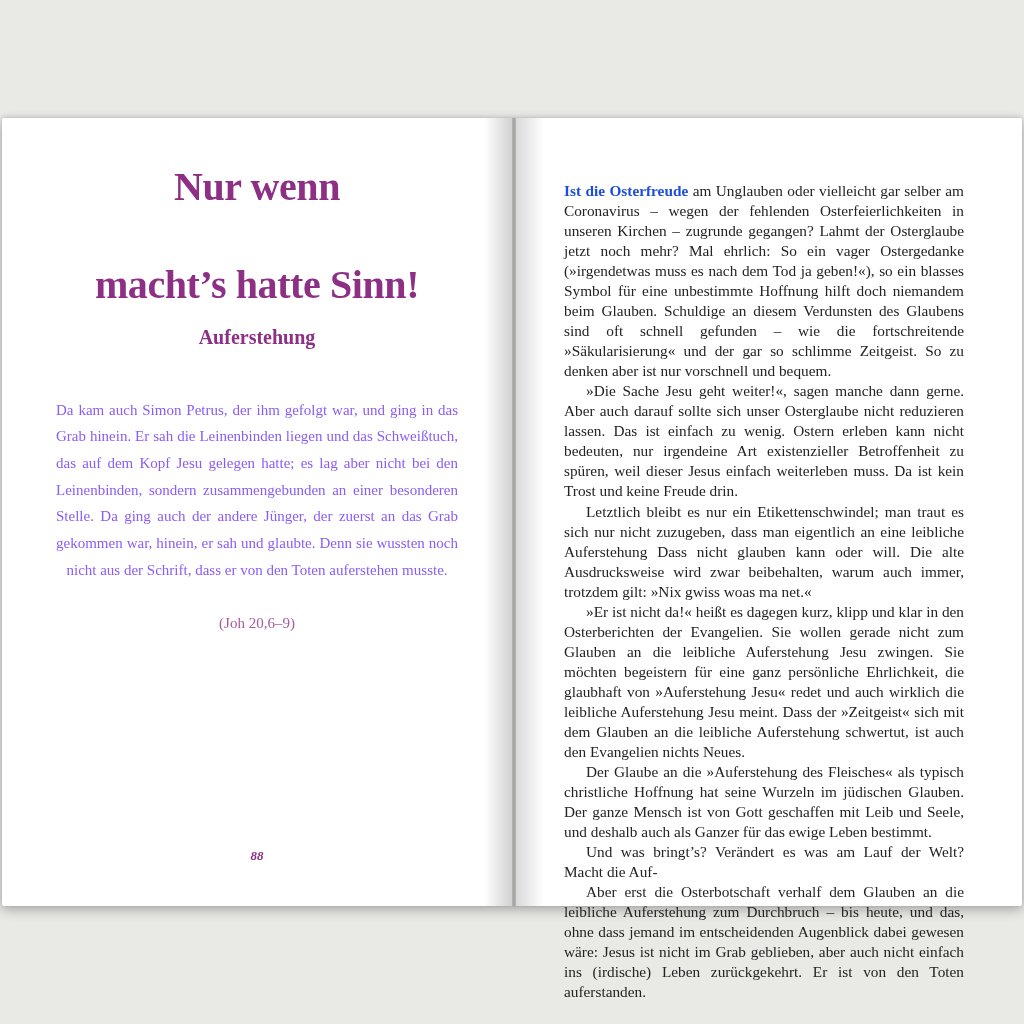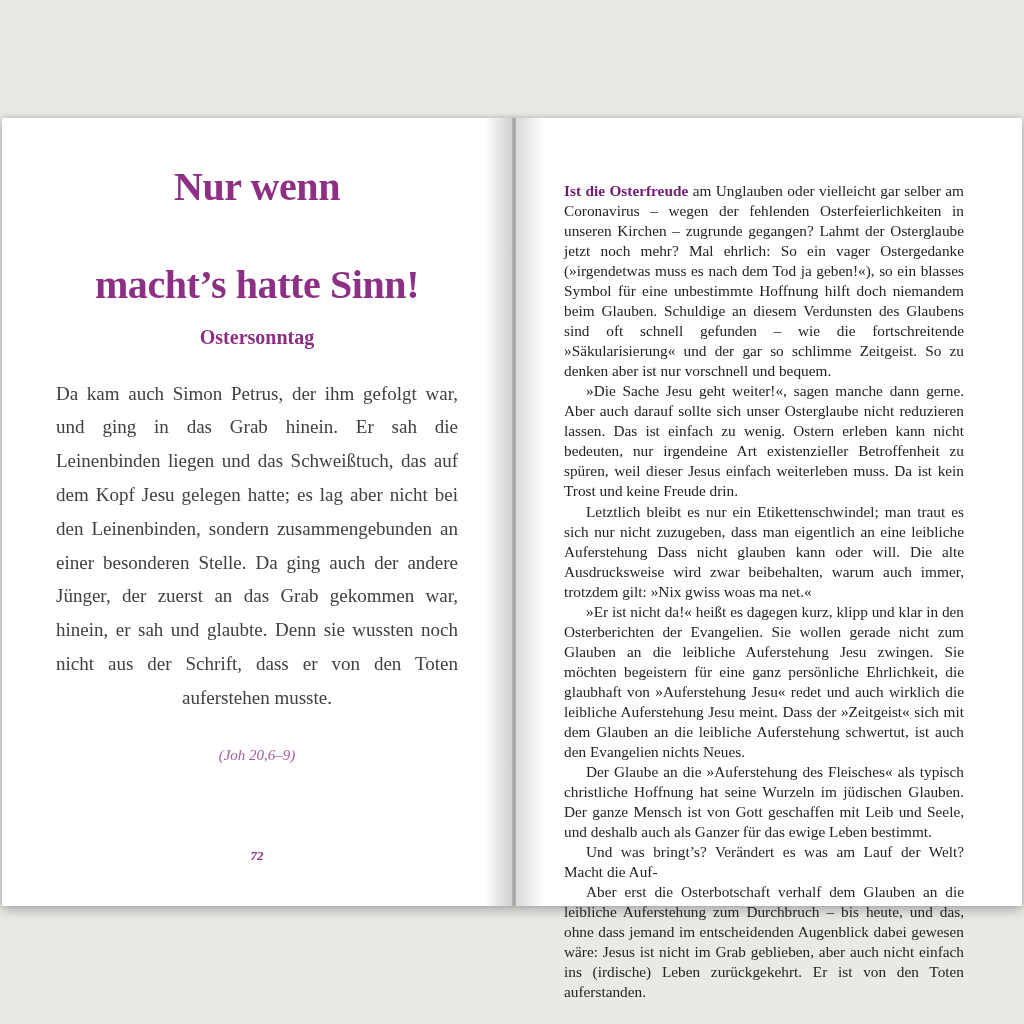--- a/index.html
+++ b/index.html
@@ -50,49 +50,48 @@
     letter-spacing:-0.4px;
     color:#8c2f85;
   }
   .chapter-subtitle{
     margin-top:16px;
     font-size:20px;
     font-weight:700;
     color:#8c2f85;
   }
   .gospel-quote{
-    margin-top:28px;
-    font-size:19px;
+    margin-top:48px;
+    font-size:15px;
     line-height:1.78;
-    color:#404040;
+    color:#8b5cf6;
     text-align:justify;
     text-align-last:center;
     hyphens:auto;
     -webkit-hyphens:auto;
   }
   .gospel-citation{
     margin-top:32px;
-    font-style:italic;
     font-size:15px;
     color:#a45c9e;
   }
 
   
   .right-col{
     margin:63px 58px 0 48px;
     text-align:justify;
     font-size:15.3px;
     line-height:1.31;
     color:#232323;
     hyphens:auto;
     -webkit-hyphens:auto;
   }
   .right-col p{margin:0;}
   .right-col p.indent{text-indent:22px;}
-  .lead{color:#701a75;font-weight:700;}
+  .lead{color:#1d4ed8;font-weight:700;}
 
   
   .pagenum{
     position:absolute;
     bottom:42px;
     font-size:13px;
     font-weight:700;
     font-style:italic;
     color:#8c2f85;
     text-align:center;
@@ -101,25 +100,25 @@
   .pagenum-right{left:48px;width:402px;}
 </style>
 </head>
 <body>
 
 <div class="spread">
 
   <div class="page page-left">
     <div class="left-col">
       <h1 class="chapter-title"><span>Nur wenn</span><br><br><span>macht’s hatte Sinn!</span></h1>
-      <div class="chapter-subtitle">Ostersonntag</div>
+      <div class="chapter-subtitle">Auferstehung</div>
       <div class="gospel-quote">Da kam auch Simon Petrus, der ihm gefolgt war, und ging in das Grab hinein. Er sah die Leinenbinden liegen und das Schweißtuch, das auf dem Kopf Jesu gelegen hatte; es lag aber nicht bei den Leinenbinden, sondern zusammengebunden an einer besonderen Stelle. Da ging auch der andere Jünger, der zuerst an das Grab gekommen war, hinein, er sah und glaubte. Denn sie wussten noch nicht aus der Schrift, dass er von den Toten auferstehen musste.</div>
       <div class="gospel-citation">(Joh 20,6–9)</div>
     </div>
-    <div class="pagenum pagenum-left">72</div>
+    <div class="pagenum pagenum-left">88</div>
   </div>
 
   <div class="gutter-line"></div>
 
   <div class="page page-right">
     <div class="right-col">
         <p class=""><span class="lead">Ist die Osterfreude</span> am Unglauben oder vielleicht gar selber am Coronavirus – wegen der fehlenden Osterfeierlichkeiten in unseren Kirchen – zugrunde gegangen? Lahmt der Osterglaube jetzt noch mehr? Mal ehrlich: So ein vager Ostergedanke (»irgendetwas muss es nach dem Tod ja geben!«), so ein blasses Symbol für eine unbestimmte Hoffnung hilft doch niemandem beim Glauben. Schuldige an diesem Verdunsten des Glaubens sind oft schnell gefunden – wie die fortschreitende »Säkularisierung« und der gar so schlimme Zeitgeist. So zu denken aber ist nur vorschnell und bequem.</p>
         <p class="indent">»Die Sache Jesu geht weiter!«, sagen manche dann gerne. Aber auch darauf sollte sich unser Osterglaube nicht reduzieren lassen. Das ist einfach zu wenig. Ostern erleben kann nicht bedeuten, nur irgendeine Art existenzieller Betroffenheit zu spüren, weil dieser Jesus einfach weiterleben muss. Da ist kein Trost und keine Freude drin.</p>
         <p class="indent">Letztlich bleibt es nur ein Etikettenschwindel; man traut es sich nur nicht zuzugeben, dass man eigentlich an eine leibliche Auferstehung Dass nicht glauben kann oder will. Die alte Ausdrucksweise wird zwar beibehalten, warum auch immer, trotzdem gilt: »Nix gwiss woas ma net.«</p>
         <p class="indent">»Er ist nicht da!« heißt es dagegen kurz, klipp und klar in den Osterberichten der Evangelien. Sie wollen gerade nicht zum Glauben an die leibliche Auferstehung Jesu zwingen. Sie möchten begeistern für eine ganz persönliche Ehrlichkeit, die glaubhaft von »Auferstehung Jesu« redet und auch wirklich die leibliche Auferstehung Jesu meint. Dass der »Zeitgeist« sich mit dem Glauben an die leibliche Auferstehung schwertut, ist auch den Evangelien nichts Neues.</p>

